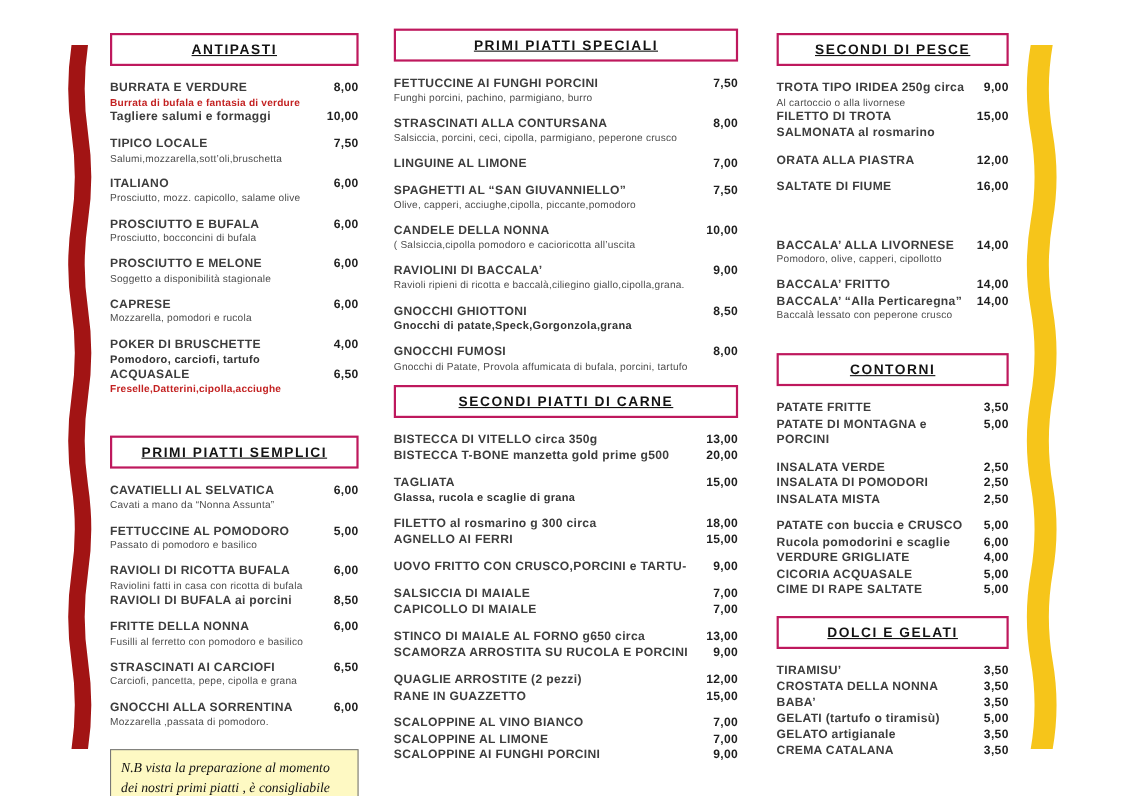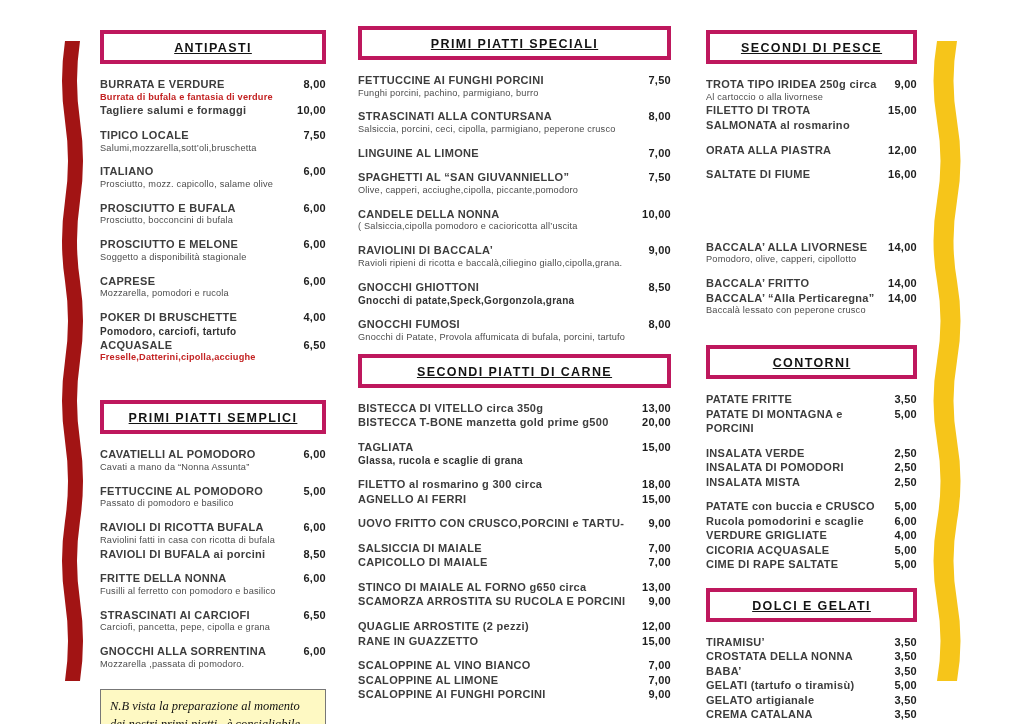--- a/index.html
+++ b/index.html
@@ -14,21 +14,21 @@
   .ribbon { position:absolute; }
   .ribbon-left  { left:57px;  top:36px; }
   .ribbon-right { left:929px; top:36px; }
 
   .col { position:absolute; }
   .col-1 { left:100px; top:30px; width:226px; }
   .col-2 { left:358px; top:26px; width:313px; }
   .col-3 { left:706px; top:30px; width:211px; }
 
   .sec-head {
-    border:4px solid #be185d;
+    border:2px solid #be185d;
     background:#fff;
     text-align:center;
     padding:4px 2px;
     margin-bottom:13px;
   }
   .sec-head span {
     font-weight:bold;
     font-size:12.5px;
     letter-spacing:1.4px;
     text-decoration:underline;
@@ -147,21 +147,21 @@
           </div>
           <div class="ln descred">
             <span class="t">Freselle,Datterini,cipolla,acciughe</span>
           </div>
         </div>
       </div>
       <div class="sec" style="margin-top: 36px;">
         <div class="sec-head"><span>PRIMI PIATTI SEMPLICI</span></div>
         <div class="item">
           <div class="ln name">
-            <span class="t">CAVATIELLI AL POMODORO</span>
+            <span class="t">CAVATIELLI AL SELVATICA</span>
             <span class="price">6,00</span>
           </div>
           <div class="ln desc">
             <span class="t">Cavati a mano da “Nonna Assunta”</span>
           </div>
         </div>
         <div class="item">
           <div class="ln name">
             <span class="t">FETTUCCINE AL POMODORO</span>
             <span class="price">5,00</span>
@@ -396,21 +396,21 @@
             <span class="t">ORATA ALLA PIASTRA</span>
             <span class="price">12,00</span>
           </div>
         </div>
         <div class="item">
           <div class="ln name">
             <span class="t">SALTATE DI FIUME</span>
             <span class="price">16,00</span>
           </div>
         </div>
-        <div class="item" style="margin-top: 58px;">
+        <div class="item" style="margin-top: 38px;">
           <div class="ln name">
             <span class="t">BACCALA’ ALLA LIVORNESE</span>
             <span class="price">14,00</span>
           </div>
           <div class="ln desc">
             <span class="t">Pomodoro, olive, capperi, cipollotto</span>
           </div>
         </div>
         <div class="item">
           <div class="ln name">

